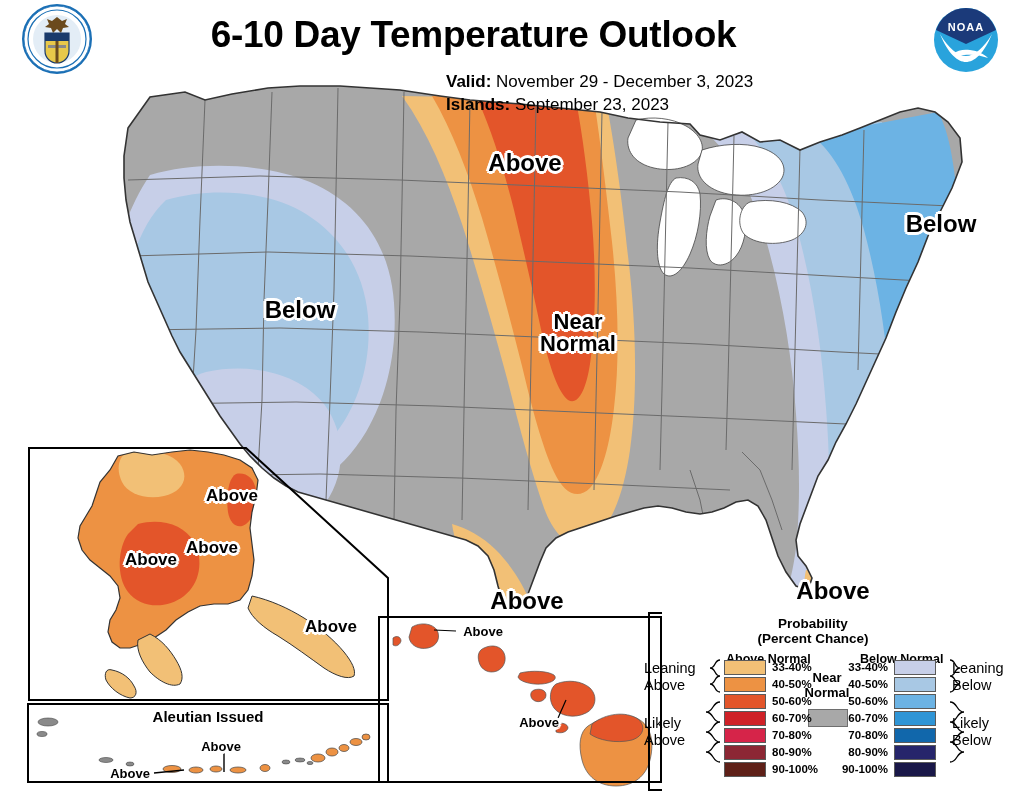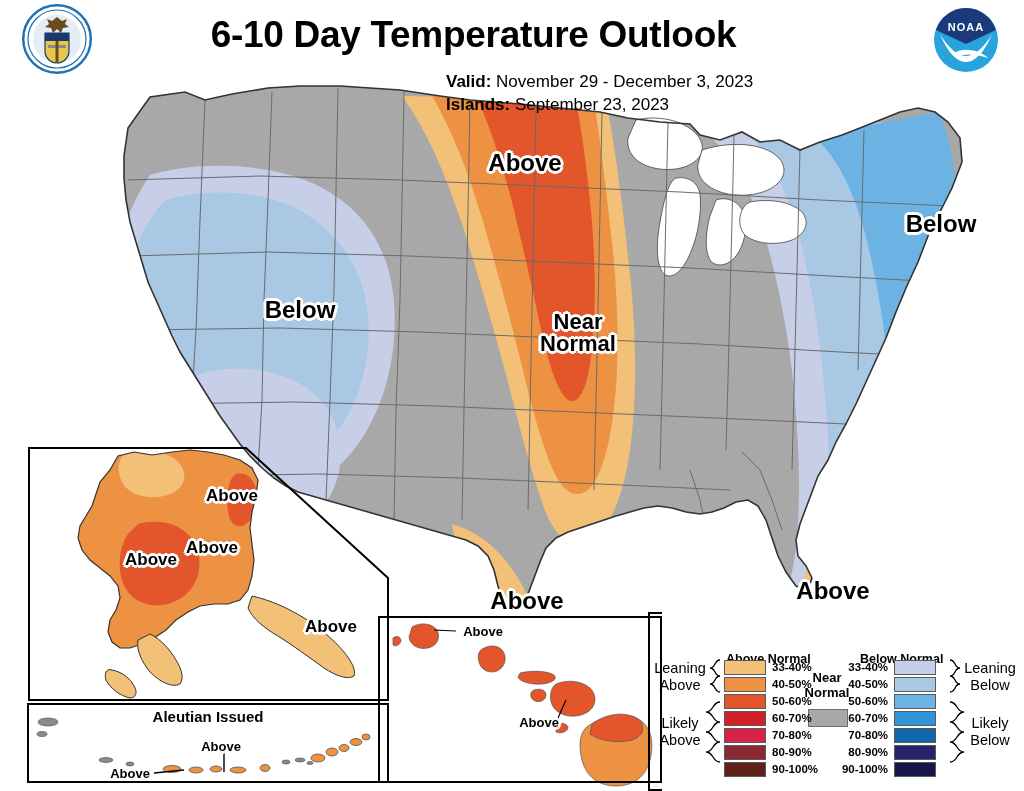--- a/index.html
+++ b/index.html
@@ -129,21 +129,21 @@
     line-height: 15px;
   }
   .warm-sw  { left: 76px; }
   .warm-txt { left: 124px; }
   .cool-sw  { left: 246px; }
   .cool-txt { left: 186px; width: 54px; text-align: right; }
 
   .bracket-label {
     position: absolute;
     font-size: 14.5px;
-    text-align: center;
+    text-align: left;
     line-height: 17px;
     white-space: nowrap;
   }
   #lbl-leaning-above { left: -4px;  top: 48px; width: 72px; }
   #lbl-likely-above  { left: -4px;  top: 103px; width: 72px; }
   #lbl-leaning-below { left: 304px; top: 48px; width: 76px; }
   #lbl-likely-below  { left: 304px; top: 103px; width: 76px; }
   #lbl-near-normal {
     position: absolute;
     left: 146px; top: 58px; width: 66px;
@@ -477,20 +477,21 @@
     <div class="map-label" style="left: 130px; top: 773px; font-size: 13px;">Above</div>
     <div class="map-label" style="left: 483px; top: 631px; font-size: 13px;">Above</div>
     <div class="map-label" style="left: 539px; top: 722px; font-size: 13px;">Above</div>
   </div>
 
 <div id="legend">
   <div id="legend-left-rule"></div>
   <div id="legend-left-rule-top"></div>
   <div id="legend-left-rule-bot"></div>
 
+  <div id="legend-title">Probability<br>(Percent Chance)</div>
 
   <div class="legend-col-head" id="head-above">Above Normal</div>
   <div class="legend-col-head" id="head-below">Below Normal</div>
 
   <div class="bracket-label" id="lbl-leaning-above">Leaning<br>Above</div>
   <div class="bracket-label" id="lbl-likely-above">Likely<br>Above</div>
   <div class="bracket-label" id="lbl-leaning-below">Leaning<br>Below</div>
   <div class="bracket-label" id="lbl-likely-below">Likely<br>Below</div>
 
   <div id="lbl-near-normal">Near<br>Normal</div>

